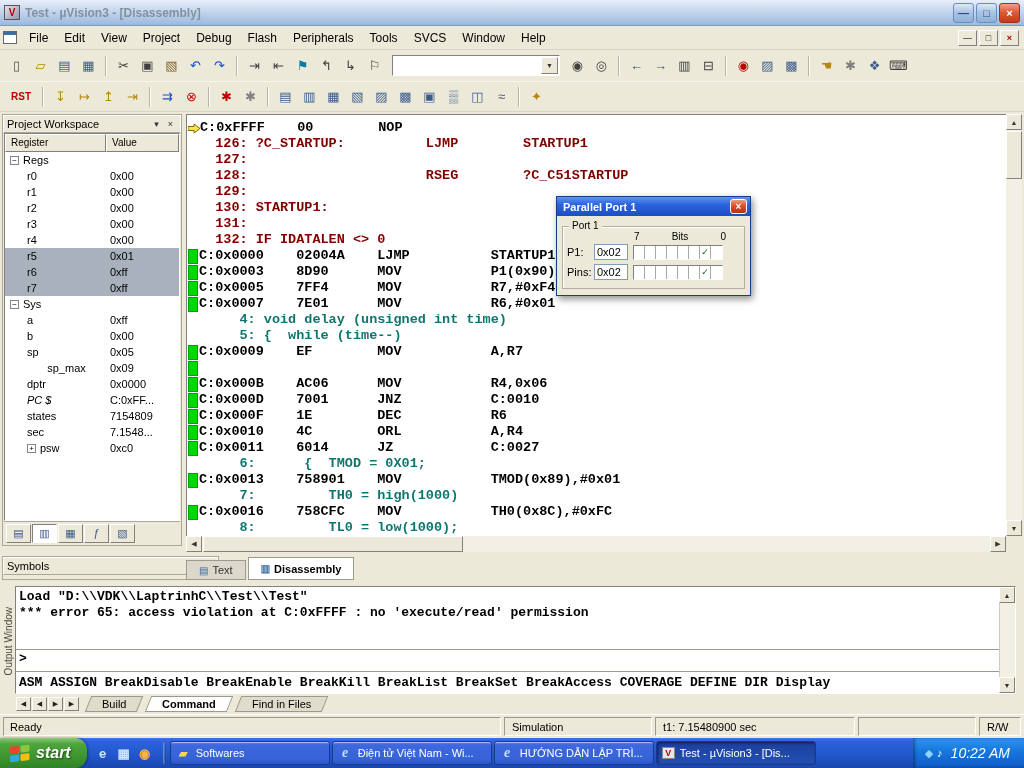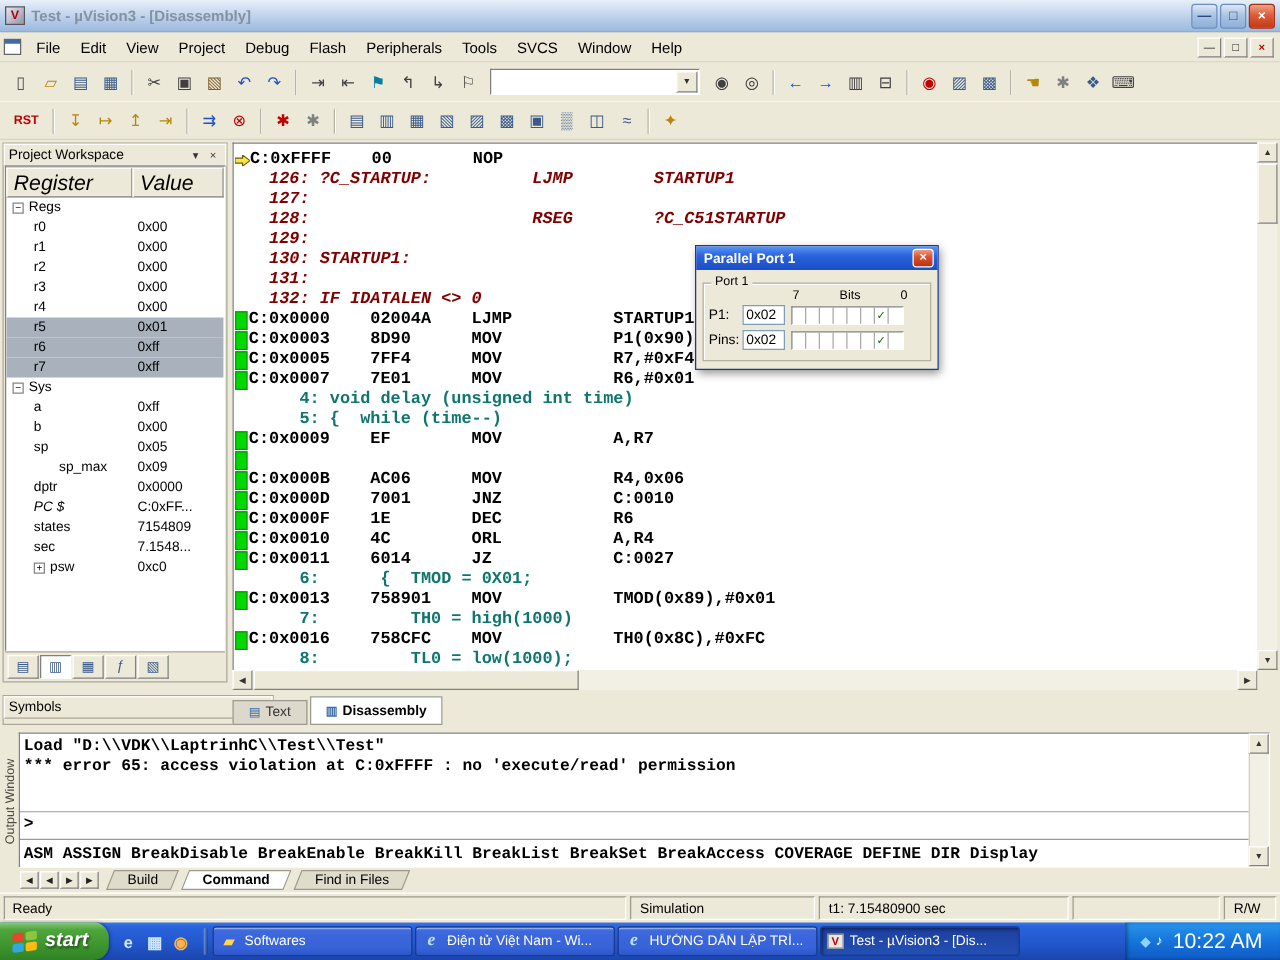--- a/index.html
+++ b/index.html
@@ -38,42 +38,42 @@
 .panel-head{height:18px;background:#ece9d8;border:1px solid #fff;border-bottom-color:#aca899;display:flex;align-items:center;justify-content:space-between;padding:0 3px;font-size:11px;}
 .ph-btns{display:flex;gap:1px;}
 .ph-btn{width:13px;height:13px;font-size:9px;display:flex;align-items:center;justify-content:center;color:#333;}
 
 
 .workspace{position:absolute;left:2px;top:114px;width:180px;height:432px;background:#ece9d8;border:1px solid #aca899;}
 .reg-table{position:absolute;left:1px;top:18px;right:1px;bottom:24px;background:#fff;border:1px solid;border-color:#808080 #fff #fff #808080;display:flex;flex-direction:column;overflow:hidden;}
 .reg-header{display:flex;flex:0 0 18px;}
 .reg-h1{width:101px;}
 .reg-h2{flex:1;}
-.reg-h1,.reg-h2{background:#ece9d8;border:1px solid;border-color:#fff #808080 #808080 #fff;font-size:17px;padding:2px 0 0 5px;font-style:italic;}
+.reg-h1,.reg-h2{background:#ece9d8;border:1px solid;border-color:#fff #808080 #808080 #fff;font-size:10px;padding:2px 0 0 5px;}
 .reg-rows{flex:1;overflow:hidden;}
 .reg-row{display:flex;height:16px;align-items:center;font-size:11px;}
 .reg-row.hl{background:#a9b2bc;}
 .reg-label{flex:0 0 101px;display:flex;align-items:center;gap:4px;overflow:hidden;}
 .reg-value{flex:1;padding-left:4px;}
 .tree-box{width:9px;height:9px;flex:0 0 9px;border:1px solid #848484;background:#fff;font-size:8px;line-height:7px;text-align:center;color:#000;}
 .view-tabs{position:absolute;left:1px;bottom:1px;right:1px;height:23px;background:#ece9d8;border-top:1px solid #aca899;display:flex;align-items:center;gap:1px;padding-left:2px;}
 .vtab{width:25px;height:19px;display:flex;align-items:center;justify-content:center;font-size:11px;color:#3a5a8c;background:#ece9d8;border:1px solid;border-color:#fff #808080 #808080 #fff;}
 .vtab.active{border-color:#808080 #fff #fff #808080;background:#fff;}
 
 
 .symbols{position:absolute;left:2px;top:556px;width:217px;height:24px;background:#ece9d8;border:1px solid #aca899;}
 
 
 .editor{position:absolute;left:186px;top:114px;width:820px;height:422px;background:#fff;border-top:1px solid #808080;border-left:1px solid #808080;padding-top:5px;overflow:hidden;}
 .dline{height:16px;display:flex;align-items:center;}
 .dmark{flex:0 0 12px;height:16px;display:flex;align-items:center;padding-left:1px;}
 .dmark.exec::before{content:"";width:8px;height:13px;background:#00d800;border:1px solid #00a000;}
 .dtext{font:bold 13.5px/16px "Liberation Mono",monospace;white-space:pre;}
 .dtext.asm{color:#000;}
-.dtext.srca{color:#800000;font-style:italic;}
+.dtext.srca{color:#800000;}
 .dtext.srcc{color:#0f766e;}
 
 
 .sc-btn{width:16px;height:16px;background:#ece9d8;border:1px solid;border-color:#fff #808080 #808080 #fff;font-size:7px;display:flex;align-items:center;justify-content:center;color:#333;flex:0 0 16px;}
 .vscroll{position:absolute;left:1006px;top:114px;width:16px;height:422px;background:#f2f0e4;}
 .vthumb{position:absolute;left:0;top:17px;width:16px;height:48px;background:#ece9d8;border:1px solid;border-color:#fff #808080 #808080 #fff;}
 .vscroll .sc-bottom{position:absolute;left:0;bottom:0;}
 .hscroll{position:absolute;left:186px;top:536px;width:820px;height:16px;background:#f2f0e4;}
 .hthumb{position:absolute;left:17px;top:0;width:260px;height:16px;background:#ece9d8;border:1px solid;border-color:#fff #808080 #808080 #fff;}
 .hscroll .sc-right{position:absolute;right:0;top:0;}
@@ -138,21 +138,21 @@
 .tasks{display:flex;align-items:center;gap:2px;margin-left:2px;}
 .task-btn{width:160px;height:24px;border-radius:3px;background:linear-gradient(180deg,#6a93ef 0%,#3e68dd 12%,#3763d8 75%,#2d55c8 100%);border:1px solid #1a3a8c;box-shadow:inset 0 1px 0 rgba(255,255,255,.4);color:#fff;display:flex;align-items:center;gap:5px;padding:0 5px;overflow:hidden;}
 .task-btn.active{background:linear-gradient(180deg,#1c3f9e,#2450b4);box-shadow:inset 1px 1px 3px rgba(0,0,0,.55);}
 .task-label{white-space:nowrap;overflow:hidden;font-size:11px;}
 .ticon{width:15px;height:14px;flex:0 0 15px;display:flex;align-items:center;justify-content:center;font-size:11px;font-weight:bold;}
 .ticon-folder{color:#ffd54a;}
 .ticon-ie{color:#bfe0ff;font-style:italic;font-family:"Liberation Serif",serif;font-size:14px;}
 .ticon-uvision{background:#e8e8e8;color:#c00000;border:1px solid #888;font-size:9px;width:13px;height:12px;flex:0 0 13px;}
 .tray{margin-left:auto;height:30px;display:flex;align-items:center;gap:5px;padding:0 14px 0 12px;background:linear-gradient(180deg,#2b96ec 0%,#1677dd 45%,#0f5ac4 100%);box-shadow:inset 2px 0 3px rgba(0,0,0,.35);}
 .tray-icon{font-size:11px;}
-.clock{color:#fff;font-size:17px;margin-left:3px;}
+.clock{color:#fff;font-size:14px;margin-left:3px;font-style:italic;}
 </style>
 </head>
 <body>
 
 <div class="screen">
 
   <div class="titlebar">
     <div class="uv-icon">V</div>
     <span class="title-text">Test - µVision3 - [Disassembly]</span>
     <div class="cap-btns">

